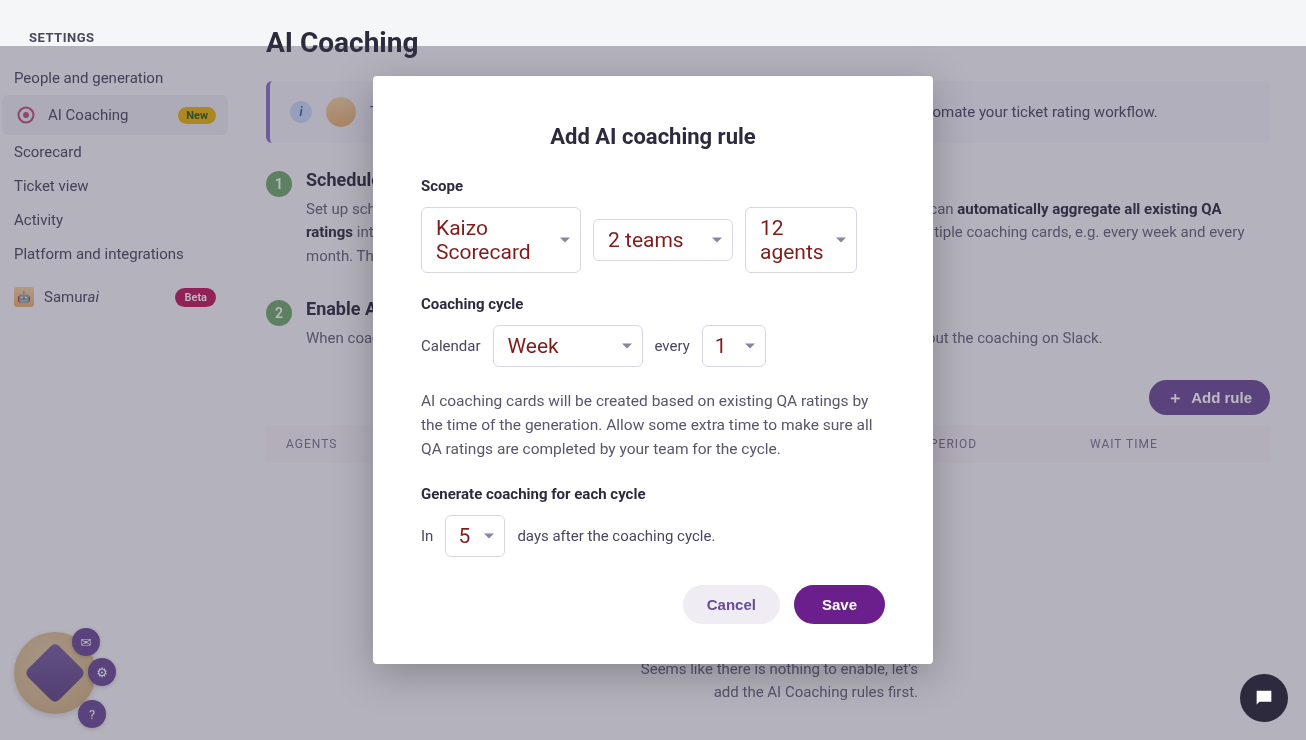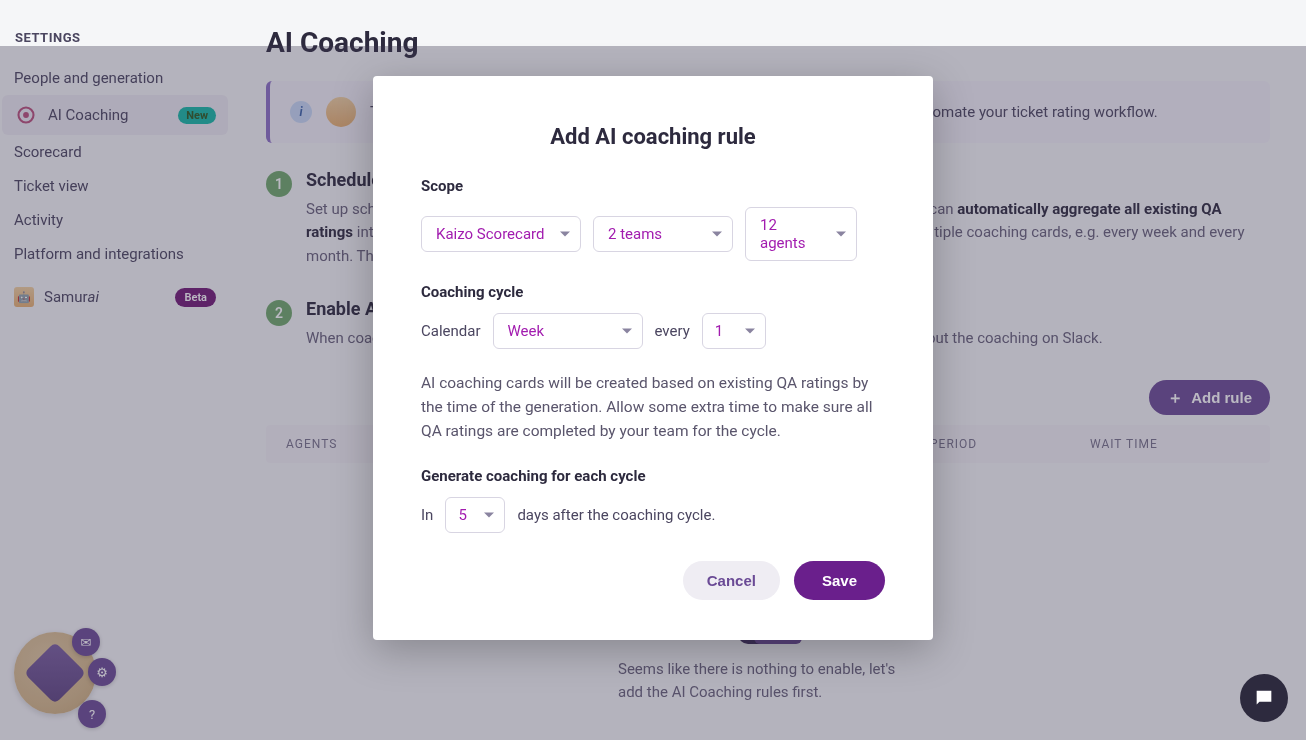--- a/index.html
+++ b/index.html
@@ -18,49 +18,49 @@
     background: #f5f6f8;
     padding: 30px 0 0 0;
     flex-shrink: 0;
     position: relative;
   }
   .sidebar-heading {
     font-size: 13px;
     font-weight: 700;
     letter-spacing: 0.5px;
     color: #4b4660;
-    padding: 0 12px 16px 15px;
+    padding: 0 12px 16px 29px;
   }
   .sidebar-item {
     display: flex;
     align-items: center;
     gap: 10px;
     padding: 8px 12px;
     font-size: 15px;
     color: #4b4660;
     cursor: pointer;
     border-radius: 6px;
     margin: 0 2px;
   }
   .sidebar-item.active { background: #eceaf1; }
   .sidebar-icon-circle {
     width: 24px; height: 24px;
     display: inline-flex; align-items: center; justify-content: center;
   }
   .qa-icon svg, .ai-icon svg { width: 20px; height: 20px; }
   .badge-new {
-    background: #14b8a6;
+    background: #eab308;
     color: #2a5a1f;
     font-size: 11px;
     font-weight: 700;
     padding: 2px 8px;
     border-radius: 10px;
   }
   .badge-beta {
-    background: #701a75;
+    background: #be185d;
     color: #fff;
     font-size: 11px;
     font-weight: 600;
     padding: 3px 9px;
     border-radius: 10px;
   }
   .sidebar-spacer { height: 8px; }
 
   .samurai-icon {
     width: 20px; height: 20px;
@@ -184,42 +184,42 @@
   }
   .illus .basket{
     position:absolute;bottom:0;left:46px;width:48px;height:34px;
     background:#6a4a95;border-radius:6px;
   }
   .illus .face{
     position:absolute;top:6px;left:44px;width:28px;height:28px;border-radius:50%;
     background:#f0e6d8;
   }
   .illus .spark{position:absolute;width:4px;height:4px;background:#c9a876;border-radius:50%;}
-  .empty-text{font-size:15px;color:#67617a;text-align:left;max-width:300px;line-height:1.5;}
+  .empty-text{font-size:15px;color:#67617a;text-align:right;max-width:300px;line-height:1.5;}
 
   
   .backdrop{
     position:absolute;inset:0;
     background:rgba(60,55,80,0.35);
     display:flex;align-items:flex-start;justify-content:center;
     padding-top:30px;
     margin-top:46px;
   }
   .modal{
     width:560px;background:#fff;border-radius:4px;
     box-shadow:0 10px 40px rgba(0,0,0,0.25);
     padding:48px 48px 40px 48px;
   }
   .modal-title{font-size:22px;font-weight:700;text-align:center;margin-bottom:28px;color:#2d2a3e;}
   .section-label{font-size:15px;font-weight:700;margin-bottom:12px;color:#2d2a3e;}
   .row{display:flex;gap:12px;align-items:center;flex-wrap:wrap;margin-bottom:22px;}
   .select{
     border:1px solid #d8d5e2;border-radius:6px;
     padding:8px 32px 8px 14px;
-    font-size:15px;color:#a21caf;
+    font-size:21px;color:#7f1d1d;
     position:relative;background:#fff;cursor:pointer;
     display:inline-flex;align-items:center;
   }
   .select.sm{padding:8px 30px 8px 12px;}
   .chev{
     position:absolute;right:10px;top:50%;transform:translateY(-50%);
     width:0;height:0;border-left:5px solid transparent;border-right:5px solid transparent;
     border-top:5px solid #8a84a0;
   }
   .scorecard-select{width:160px;}

